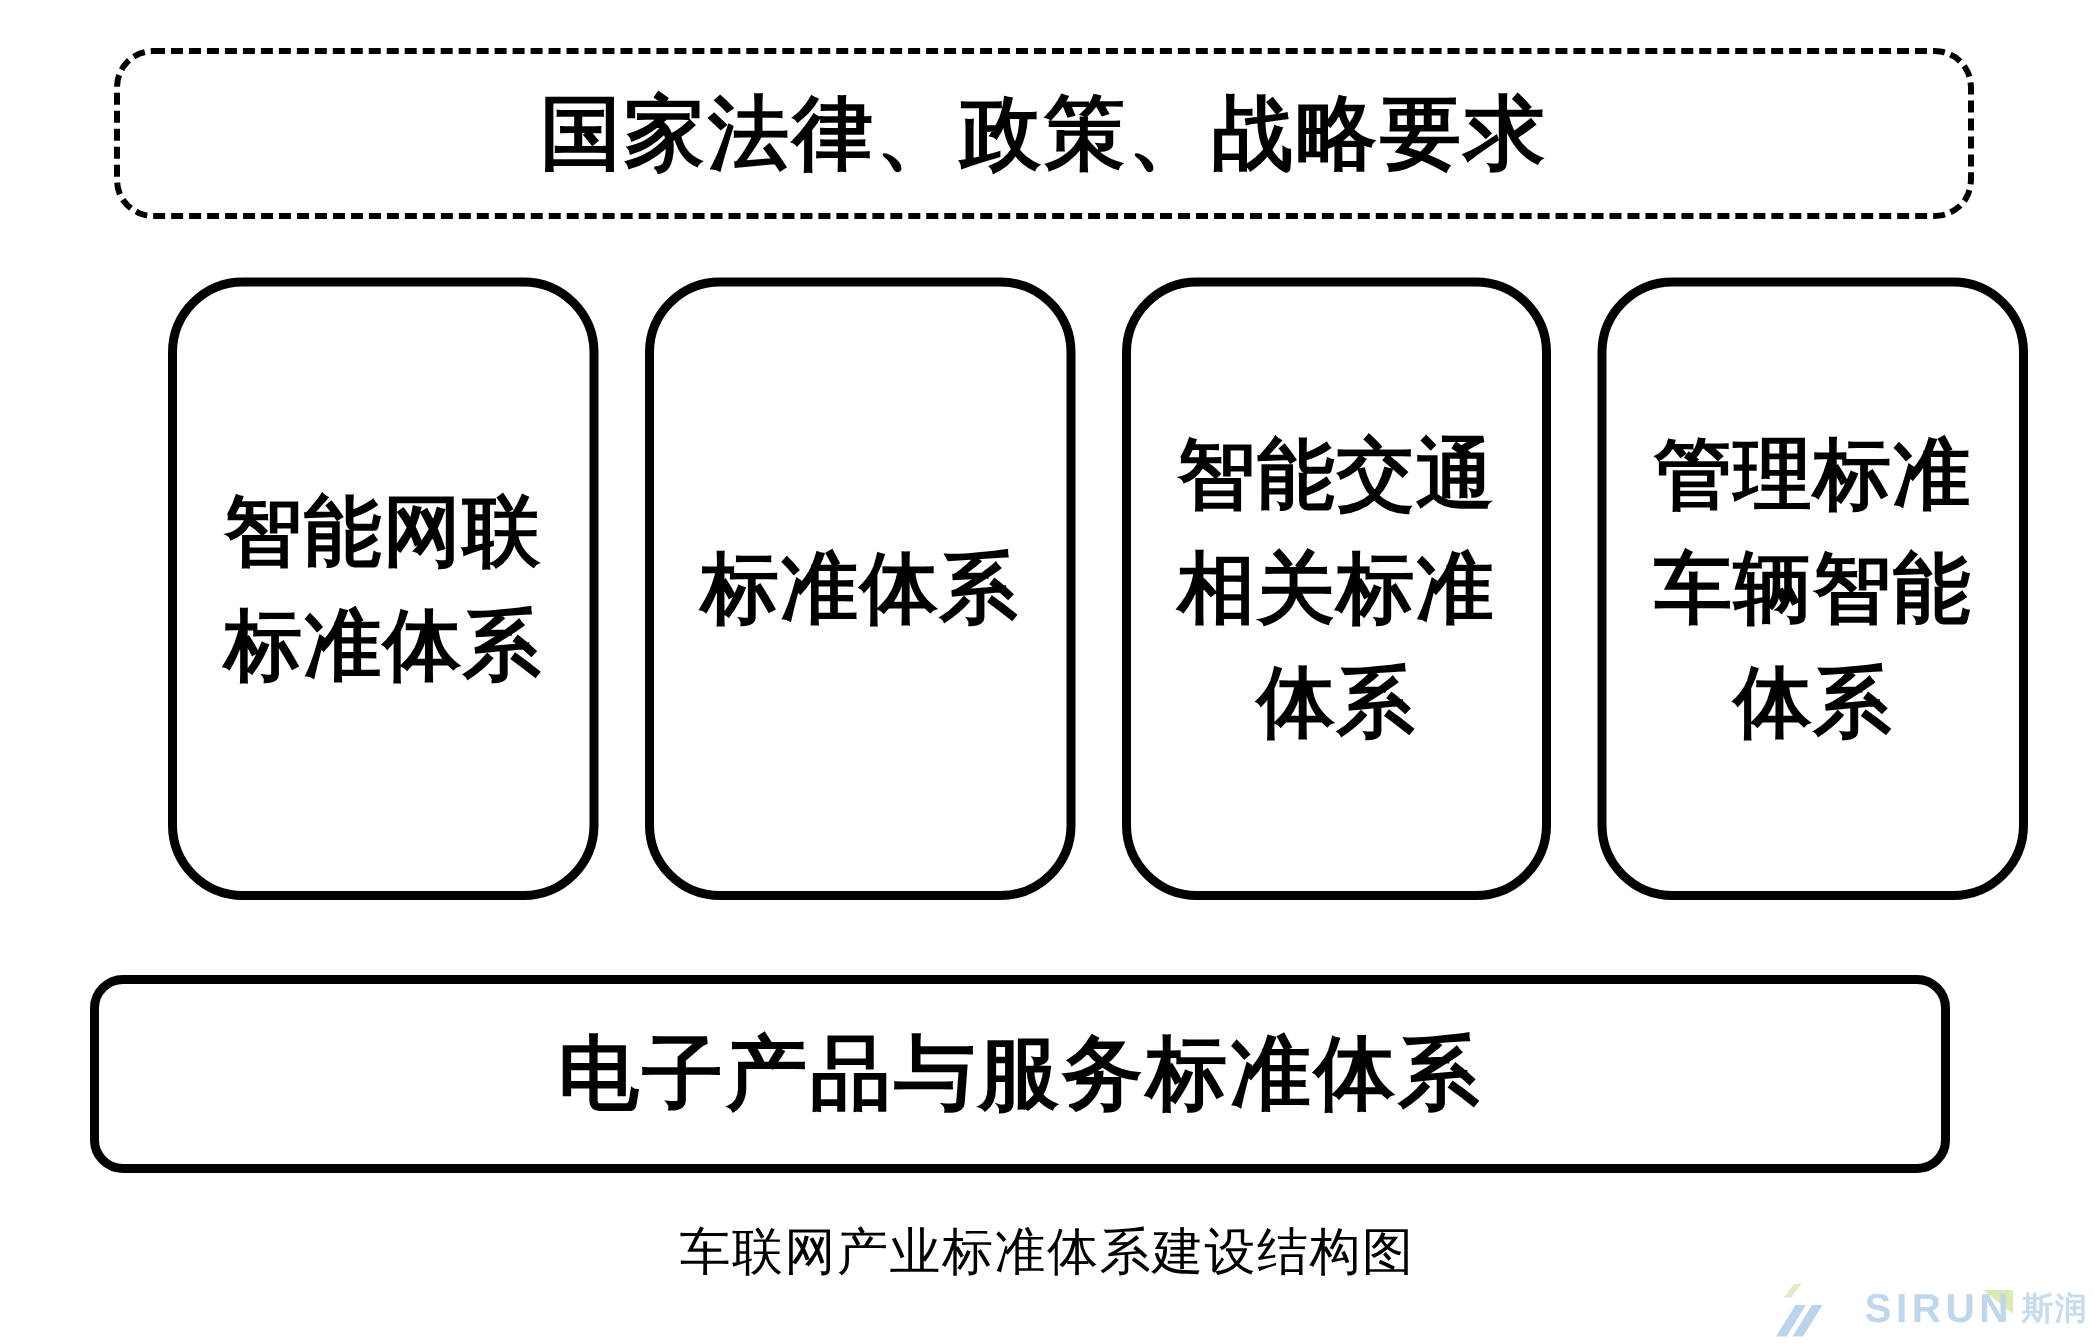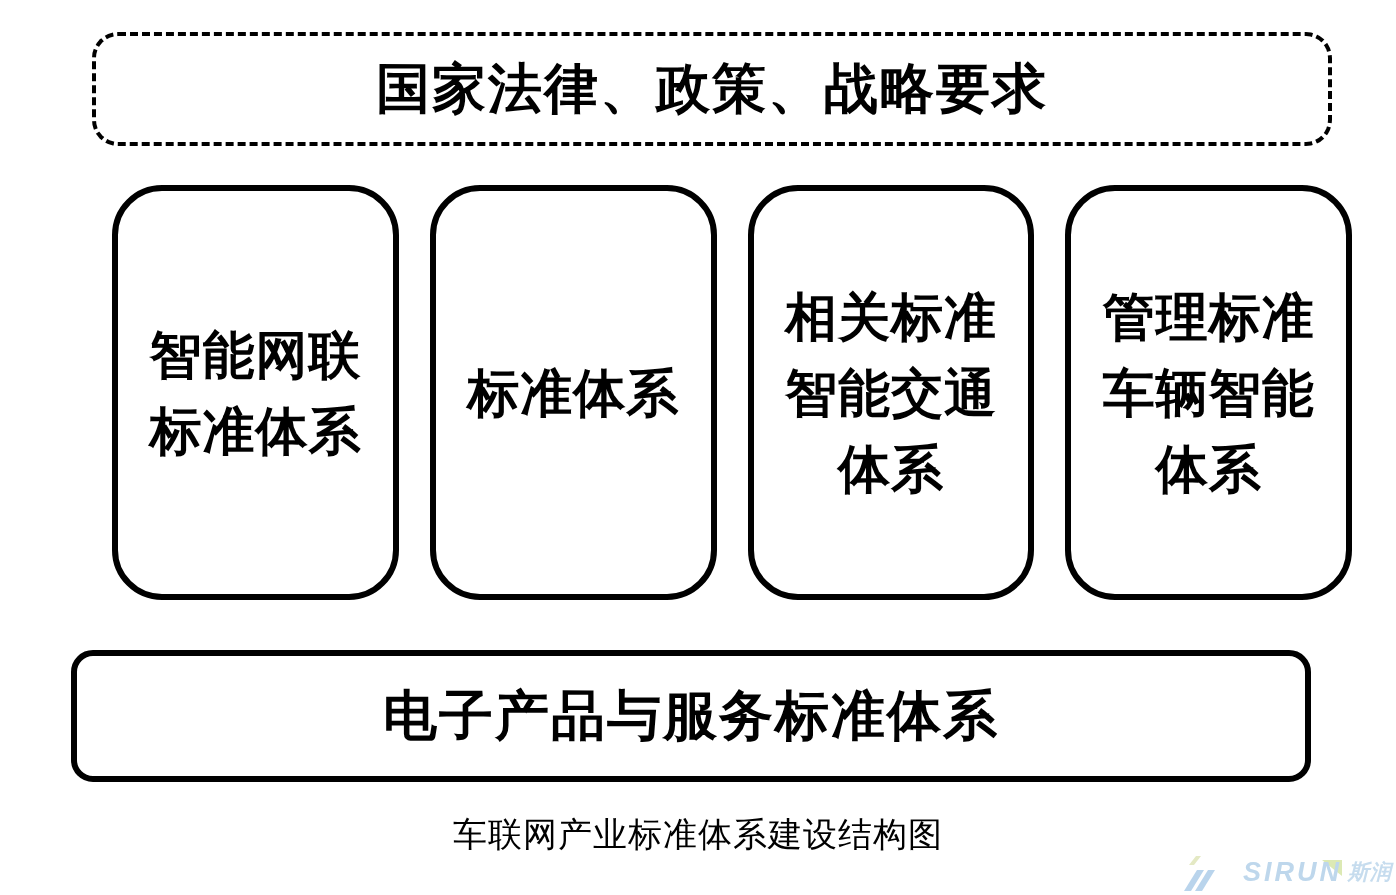--- a/index.html
+++ b/index.html
@@ -13,21 +13,21 @@
     height: 895px;
     background: #ffffff;
     overflow: hidden;
     font-family: "Liberation Sans", sans-serif;
     color: #000000;
   }
 
   
   .top-box {
     position: absolute;
-    left: 92px;
+    left: 76px;
     top: 32px;
     width: 1240px;
     height: 114px;
     box-sizing: border-box;
     border: 4px dashed #000000;
     border-radius: 26px;
     display: flex;
     align-items: center;
     justify-content: center;
     text-align: center;
@@ -67,21 +67,21 @@
     font-size: 52px;
     font-weight: 700;
     line-height: 76px;
     letter-spacing: 1px;
     white-space: nowrap;
   }
 
   
   .bottom-box {
     position: absolute;
-    left: 71px;
+    left: 60px;
     top: 650px;
     width: 1240px;
     height: 132px;
     box-sizing: border-box;
     border: 6px solid #000000;
     border-radius: 22px;
     display: flex;
     align-items: center;
     justify-content: center;
   }
@@ -112,41 +112,39 @@
     bottom: 2px;
     display: flex;
     align-items: center;
     gap: 6px;
     user-select: none;
   }
   .watermark .brand {
     position: relative;
     font-size: 27px;
     font-weight: 700;
-    font-style: italic;
     letter-spacing: 3px;
     color: #bed7ec;
     z-index: 1;
   }
   .watermark .brand .n-accent {
     position: absolute;
     right: 0px;
     top: 3px;
     width: 0;
     height: 0;
     border-left: 20px solid transparent;
     border-top: 16px solid #dce9b4;
     z-index: -1;
   }
   .watermark .brand-cn {
     font-size: 21px;
     font-weight: 700;
     color: #c6dcee;
     letter-spacing: 1px;
-    font-style: italic;
   }
 </style>
 </head>
 <body>
 
 <div class="canvas">
 
   <div class="top-box">
     <span class="label">国家法律、政策、战略要求</span>
   </div>
@@ -156,22 +154,22 @@
     <div class="pillar">
       <span class="line">智能网联</span>
       <span class="line">标准体系</span>
     </div>
 
     <div class="pillar">
       <span class="line">标准体系</span>
     </div>
 
     <div class="pillar">
+      <span class="line">智能交通</span>
       <span class="line">相关标准</span>
-      <span class="line">智能交通</span>
       <span class="line">体系</span>
     </div>
 
     <div class="pillar">
       <span class="line">管理标准</span>
       <span class="line">车辆智能</span>
       <span class="line">体系</span>
     </div>
 
   </div>

